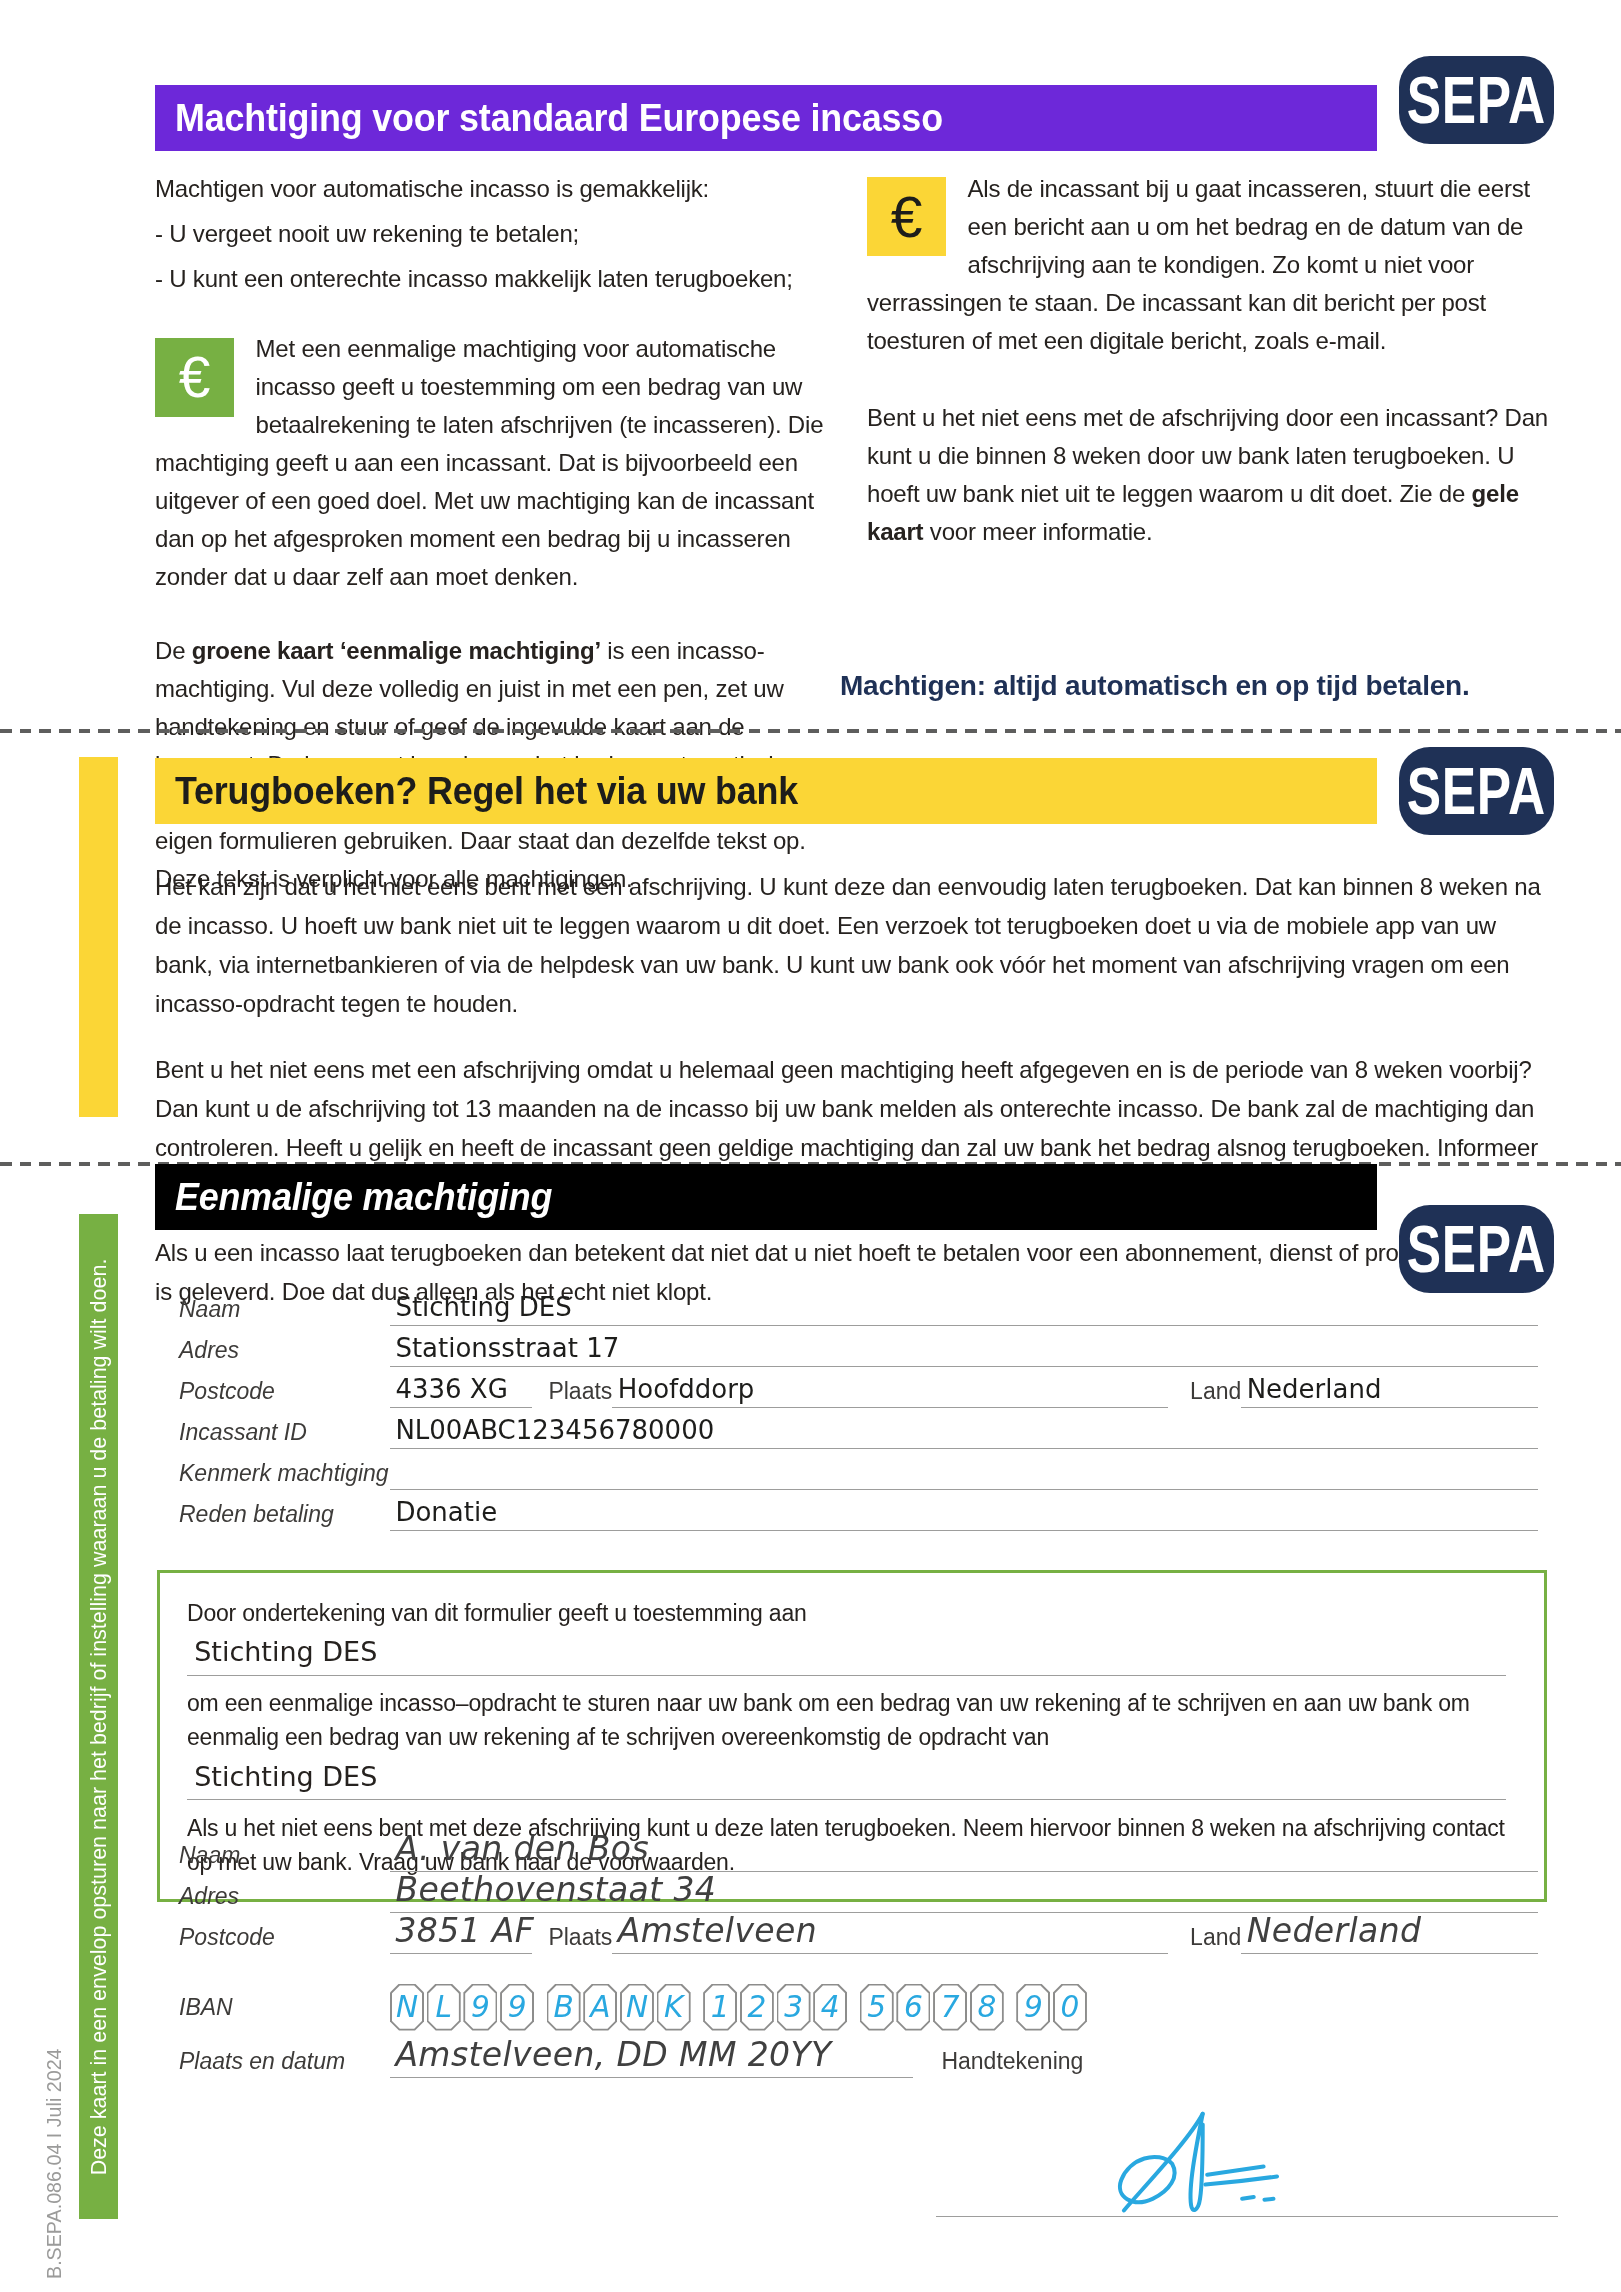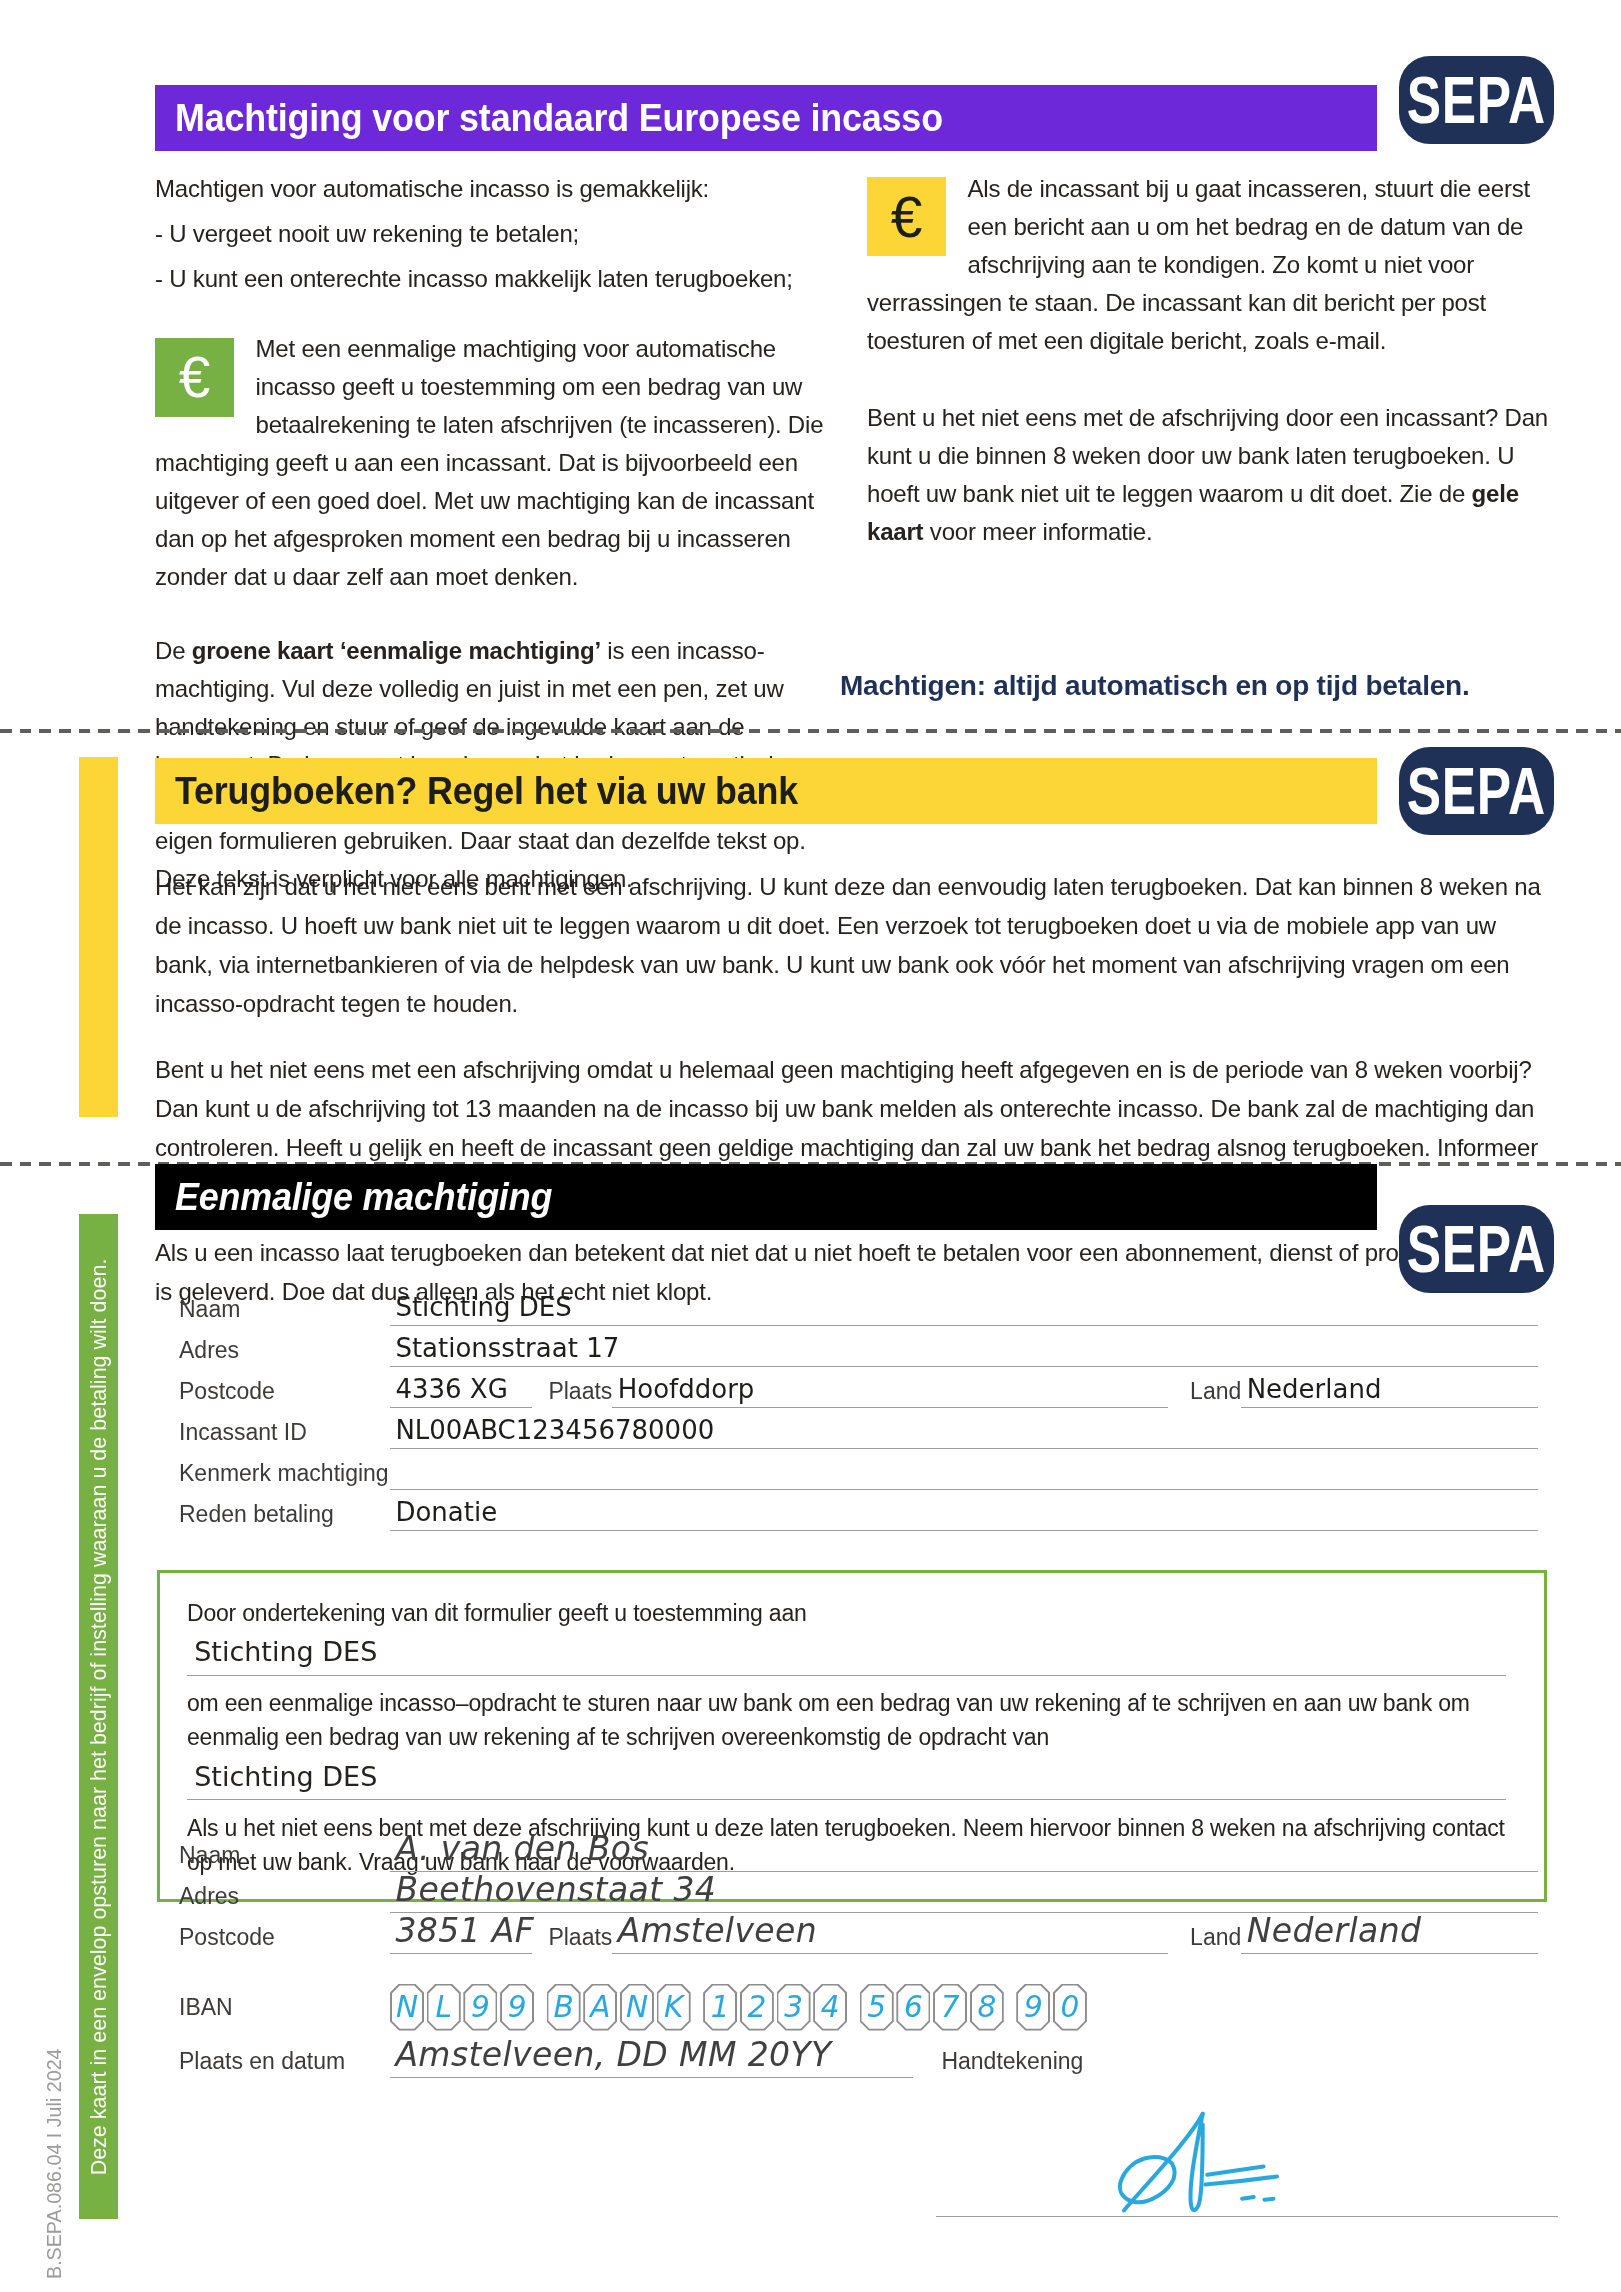--- a/index.html
+++ b/index.html
@@ -49,21 +49,21 @@
   .doc-code{
     left:43px;top:2279px;transform:rotate(-90deg);transform-origin:0 0;
     white-space:nowrap;color:#9b9b9a;font-size:19.7px;letter-spacing:0;
   }
   
   .textblock{font-size:24px;line-height:39px;}
   .textblock p{margin:0 0 27px 0;}
   
   .frm{left:179px;width:1359px;}
   .row{display:flex;align-items:flex-end;height:41px;}
-  .lbl{width:211px;flex:none;font-size:23px;color:#3d3b39;padding-bottom:2.7px;letter-spacing:0;}
+  .lbl{width:211px;flex:none;font-size:23px;color:#3d3b39;padding-bottom:2.7px;letter-spacing:0;font-style:italic;}
   .fld{
     flex:1;border-bottom:1.8px solid #9d9d9c;font-size:26px;color:#1d1d1b;
     padding:0 0 2.7px 5.4px;white-space:nowrap;overflow:visible;
     font-family:"DejaVu Sans",sans-serif;letter-spacing:0;
   }
   .fld.w-post{flex:none;width:137px;}
   .fld.w-city{flex:none;width:550px;}
   .gap-lbl{flex:none;padding:0 0 2.7px 16px;font-size:23px;color:#3d3b39;letter-spacing:0;}
   .gap-lbl.land{padding-left:22.4px;}
   .pen{

